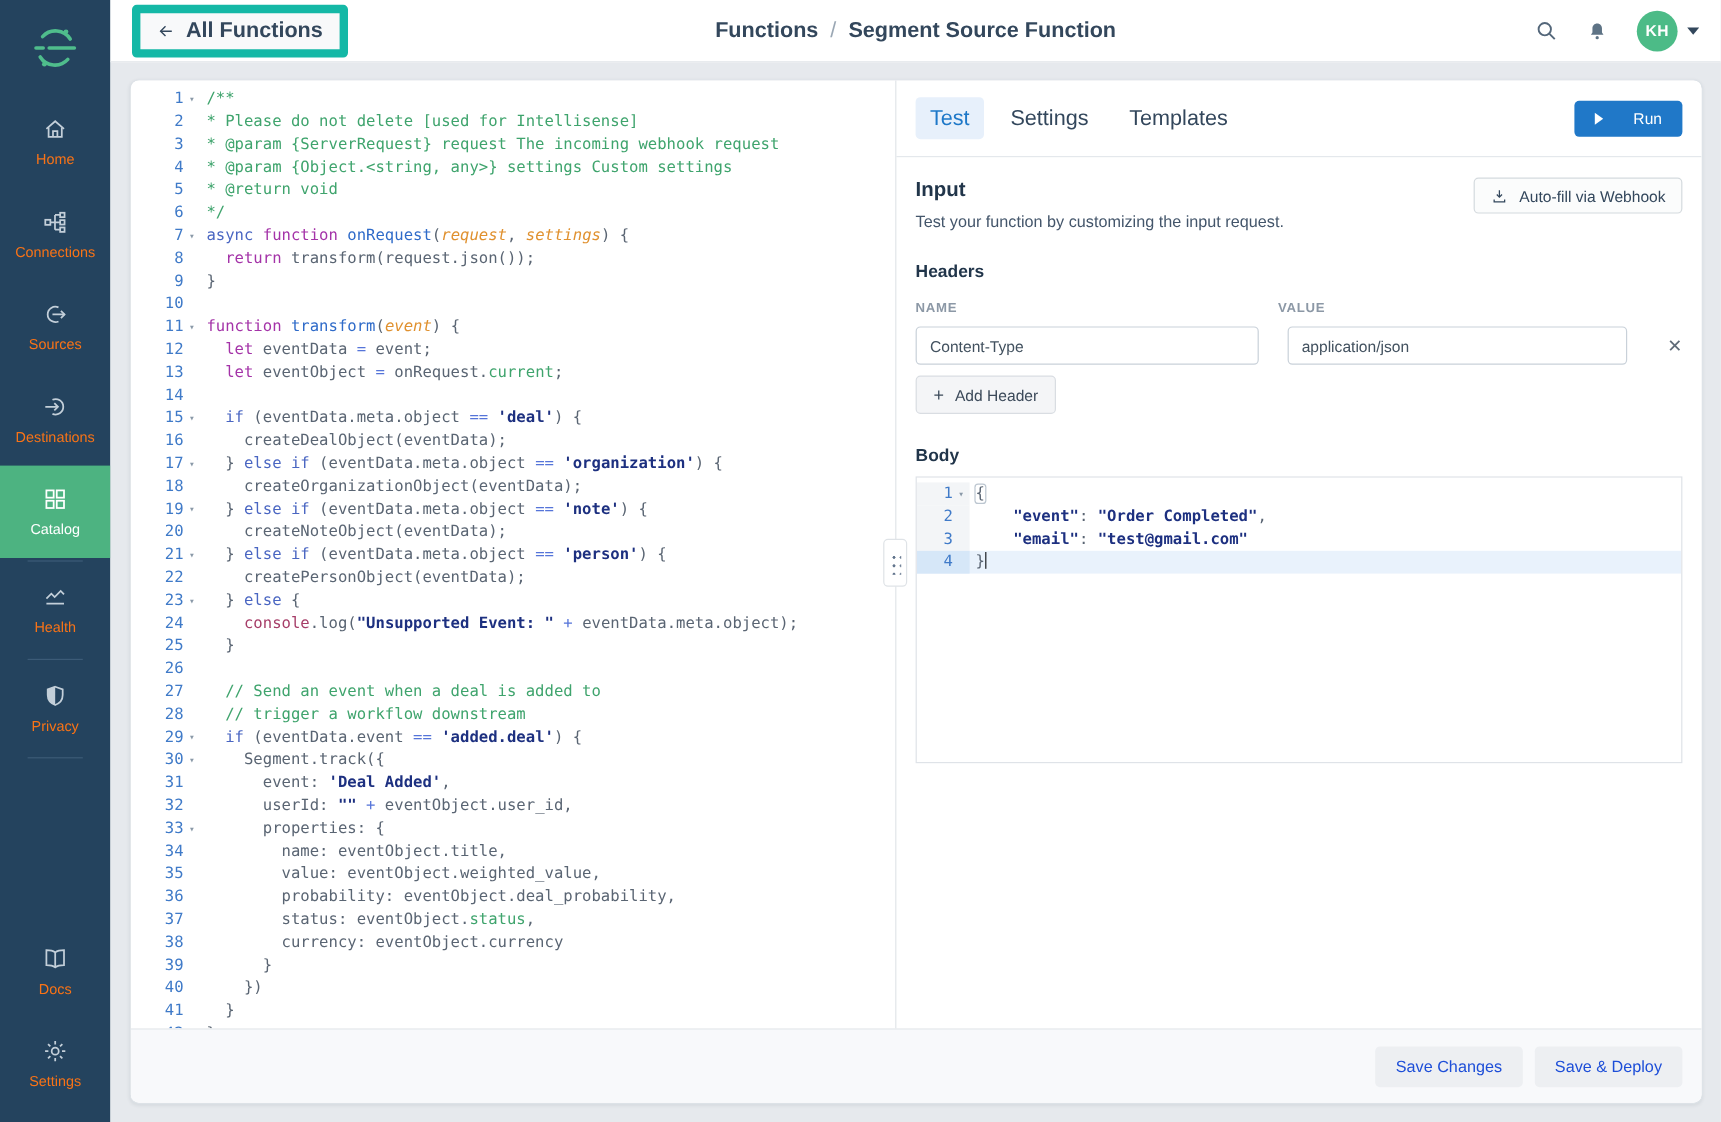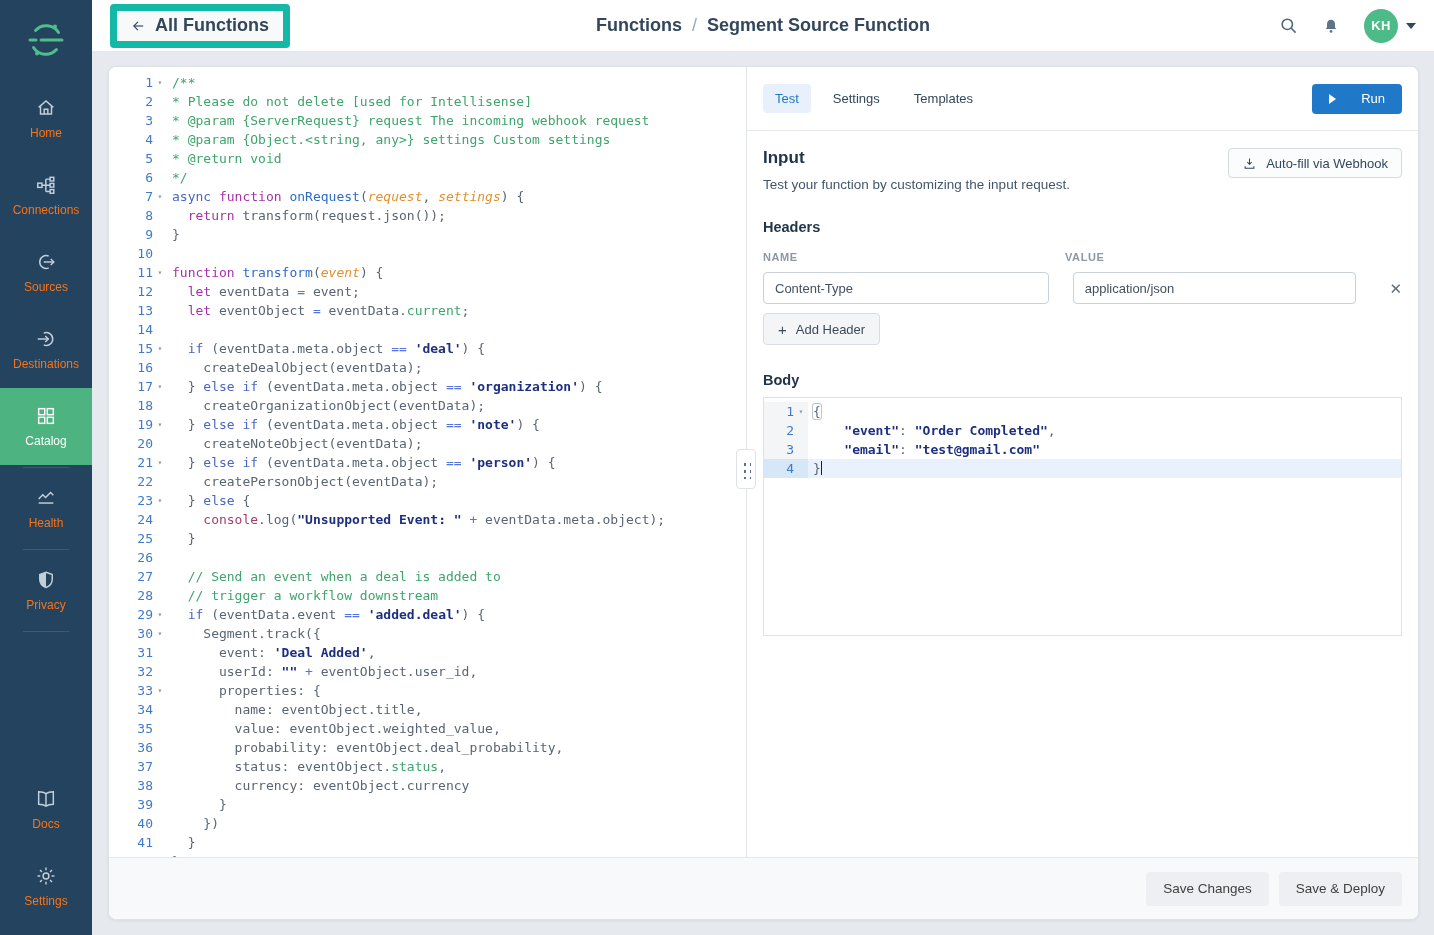--- a/index.html
+++ b/index.html
@@ -70,21 +70,21 @@
   
   .vdivider { width:1px; flex:0 0 1px; background:#e1e5e9; position:relative; }
   .handle { position:absolute; top:382px; left:-10px; width:20px; height:40px; background:#fff;
             border:1px solid #dfe3e7; border-radius:4px; cursor:col-resize; display:flex; align-items:center; justify-content:center; }
   .handle .dots { width:10px; height:19px;
             background-image:radial-gradient(#5d7089 1.1px, transparent 1.2px); background-size:6px 7px; background-position:1px 1px; }
 
   
   .test-pane { flex:1; display:flex; flex-direction:column; min-width:0; background:#fff; }
   .tabbar { height:64px; flex:0 0 64px; border-bottom:1px solid #e4e8ec; display:flex; align-items:center; padding:0 16px; gap:10px; }
-  .tab { padding:7px 12px; border-radius:4px; font-size:13px; color:#33475c; cursor:pointer; background:none; border:none;
+  .tab { padding:7px 12px; border-radius:4px; font-size:18px; color:#33475c; cursor:pointer; background:none; border:none;
          font-family:"Liberation Sans", sans-serif; }
   .tab.active { background:#e7f0fb; color:#1e78c8; }
   .run-btn { margin-left:auto; background:#2078c8; color:#fff; height:30px; padding:0 17px; border:none; border-radius:4px;
              display:flex; align-items:center; gap:25px; font-size:13px; cursor:pointer; font-family:"Liberation Sans", sans-serif; }
   .play { width:0; height:0; border-top:5px solid transparent; border-bottom:5px solid transparent; border-left:7px solid #fff; }
 
   .panel-body { padding:17px 16px; flex:1; min-height:0; }
   .input-head { display:flex; justify-content:space-between; align-items:flex-start; }
   .h-input { font-size:17px; font-weight:700; color:#21354a; }
   .sub { margin-top:9px; font-size:13.5px; color:#44566b; }
@@ -103,21 +103,21 @@
   .x-btn { background:none; border:none; color:#5f6b78; font-size:15px; margin-left:17px; cursor:pointer; line-height:1; }
   .add-btn { margin-top:9px; display:flex; align-items:center; gap:9px; background:#f4f5f7; border:1px solid #d9dde2;
              border-radius:4px; height:32px; padding:0 14px; font-size:13px; color:#3c4a5a; cursor:pointer; font-family:"Liberation Sans", sans-serif; }
   .plus { font-size:15px; color:#3c4a5a; line-height:1; }
   .body-editor { margin-top:9px; border:1px solid #dfe3e8; height:239px; overflow:hidden; background:#fff; padding-top:0; }
   .body-code .cl:first-child { margin-top:4px; }
 
   
   .footer { height:62px; flex:0 0 62px; border-top:1px solid #e4e8ec; background:#f8f9fb; display:flex; align-items:center;
             justify-content:flex-end; gap:10px; padding:0 16px; }
-  .save-btn { background:#edeff2; color:#404040; height:34px; padding:0 17px; border:none; border-radius:4px;
+  .save-btn { background:#edeff2; color:#1d4ed8; height:34px; padding:0 17px; border:none; border-radius:4px;
               font-size:13.5px; cursor:pointer; font-family:"Liberation Sans", sans-serif; }
 </style>
 </head>
 <body>
 
 <div class="app">
 
   <nav class="sidebar">
     <div class="logo-wrap">
       <svg width="38" height="38" viewBox="0 0 38 38">
@@ -267,21 +267,21 @@
               <div class="cl"><span class="gut"><span class="ln">3</span><span class="fold"></span></span><span class="codeln"><span class="tk-c">* @param {ServerRequest} request The incoming webhook request</span></span></div>
               <div class="cl"><span class="gut"><span class="ln">4</span><span class="fold"></span></span><span class="codeln"><span class="tk-c">* @param {Object.&lt;string, any&gt;} settings Custom settings</span></span></div>
               <div class="cl"><span class="gut"><span class="ln">5</span><span class="fold"></span></span><span class="codeln"><span class="tk-c">* @return void</span></span></div>
               <div class="cl"><span class="gut"><span class="ln">6</span><span class="fold"></span></span><span class="codeln"><span class="tk-c">*/</span></span></div>
               <div class="cl"><span class="gut"><span class="ln">7</span><span class="fold">▾</span></span><span class="codeln"><span class="tk-kc">async </span><span class="tk-k">function </span><span class="tk-fn">onRequest</span><span class="tk-t">(</span><span class="tk-p">request</span><span class="tk-t">, </span><span class="tk-p">settings</span><span class="tk-t">) {</span></span></div>
               <div class="cl"><span class="gut"><span class="ln">8</span><span class="fold"></span></span><span class="codeln"><span class="tk-t">  </span><span class="tk-k">return</span><span class="tk-t"> transform(request.json());</span></span></div>
               <div class="cl"><span class="gut"><span class="ln">9</span><span class="fold"></span></span><span class="codeln"><span class="tk-t">}</span></span></div>
               <div class="cl"><span class="gut"><span class="ln">10</span><span class="fold"></span></span><span class="codeln"></span></div>
               <div class="cl"><span class="gut"><span class="ln">11</span><span class="fold">▾</span></span><span class="codeln"><span class="tk-k">function </span><span class="tk-fn">transform</span><span class="tk-t">(</span><span class="tk-p">event</span><span class="tk-t">) {</span></span></div>
               <div class="cl"><span class="gut"><span class="ln">12</span><span class="fold"></span></span><span class="codeln"><span class="tk-t">  </span><span class="tk-k">let</span><span class="tk-t"> eventData </span><span class="tk-o">=</span><span class="tk-t"> event;</span></span></div>
-              <div class="cl"><span class="gut"><span class="ln">13</span><span class="fold"></span></span><span class="codeln"><span class="tk-t">  </span><span class="tk-k">let</span><span class="tk-t"> eventObject </span><span class="tk-o">=</span><span class="tk-t"> eventData.</span><span class="tk-pr">current</span><span class="tk-t">;</span></span></div>
+              <div class="cl"><span class="gut"><span class="ln">13</span><span class="fold"></span></span><span class="codeln"><span class="tk-t">  </span><span class="tk-k">let</span><span class="tk-t"> eventObject </span><span class="tk-o">=</span><span class="tk-t"> onRequest.</span><span class="tk-pr">current</span><span class="tk-t">;</span></span></div>
               <div class="cl"><span class="gut"><span class="ln">14</span><span class="fold"></span></span><span class="codeln"></span></div>
               <div class="cl"><span class="gut"><span class="ln">15</span><span class="fold">▾</span></span><span class="codeln"><span class="tk-t">  </span><span class="tk-kc">if</span><span class="tk-t"> (eventData.meta.object </span><span class="tk-o">==</span><span class="tk-t"> </span><span class="tk-s">'deal'</span><span class="tk-t">) {</span></span></div>
               <div class="cl"><span class="gut"><span class="ln">16</span><span class="fold"></span></span><span class="codeln"><span class="tk-t">    createDealObject(eventData);</span></span></div>
               <div class="cl"><span class="gut"><span class="ln">17</span><span class="fold">▾</span></span><span class="codeln"><span class="tk-t">  } </span><span class="tk-kc">else</span><span class="tk-t"> </span><span class="tk-kc">if</span><span class="tk-t"> (eventData.meta.object </span><span class="tk-o">==</span><span class="tk-t"> </span><span class="tk-s">'organization'</span><span class="tk-t">) {</span></span></div>
               <div class="cl"><span class="gut"><span class="ln">18</span><span class="fold"></span></span><span class="codeln"><span class="tk-t">    createOrganizationObject(eventData);</span></span></div>
               <div class="cl"><span class="gut"><span class="ln">19</span><span class="fold">▾</span></span><span class="codeln"><span class="tk-t">  } </span><span class="tk-kc">else</span><span class="tk-t"> </span><span class="tk-kc">if</span><span class="tk-t"> (eventData.meta.object </span><span class="tk-o">==</span><span class="tk-t"> </span><span class="tk-s">'note'</span><span class="tk-t">) {</span></span></div>
               <div class="cl"><span class="gut"><span class="ln">20</span><span class="fold"></span></span><span class="codeln"><span class="tk-t">    createNoteObject(eventData);</span></span></div>
               <div class="cl"><span class="gut"><span class="ln">21</span><span class="fold">▾</span></span><span class="codeln"><span class="tk-t">  } </span><span class="tk-kc">else</span><span class="tk-t"> </span><span class="tk-kc">if</span><span class="tk-t"> (eventData.meta.object </span><span class="tk-o">==</span><span class="tk-t"> </span><span class="tk-s">'person'</span><span class="tk-t">) {</span></span></div>
               <div class="cl"><span class="gut"><span class="ln">22</span><span class="fold"></span></span><span class="codeln"><span class="tk-t">    createPersonObject(eventData);</span></span></div>
               <div class="cl"><span class="gut"><span class="ln">23</span><span class="fold">▾</span></span><span class="codeln"><span class="tk-t">  } </span><span class="tk-kc">else</span><span class="tk-t"> {</span></span></div>

